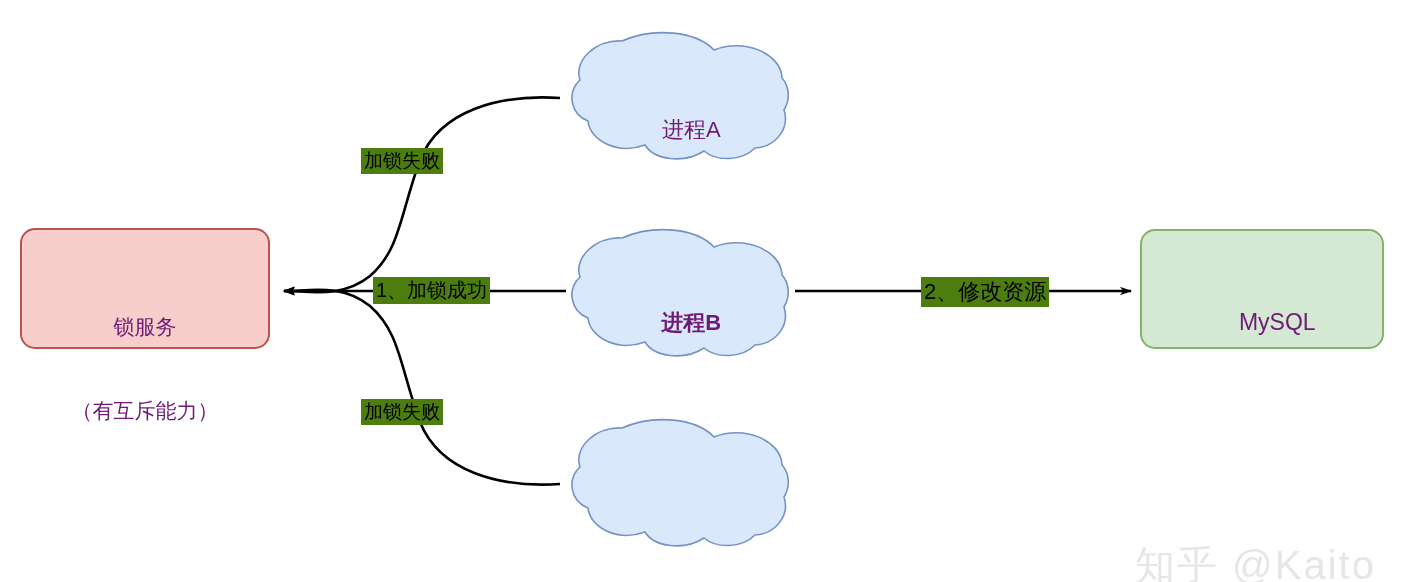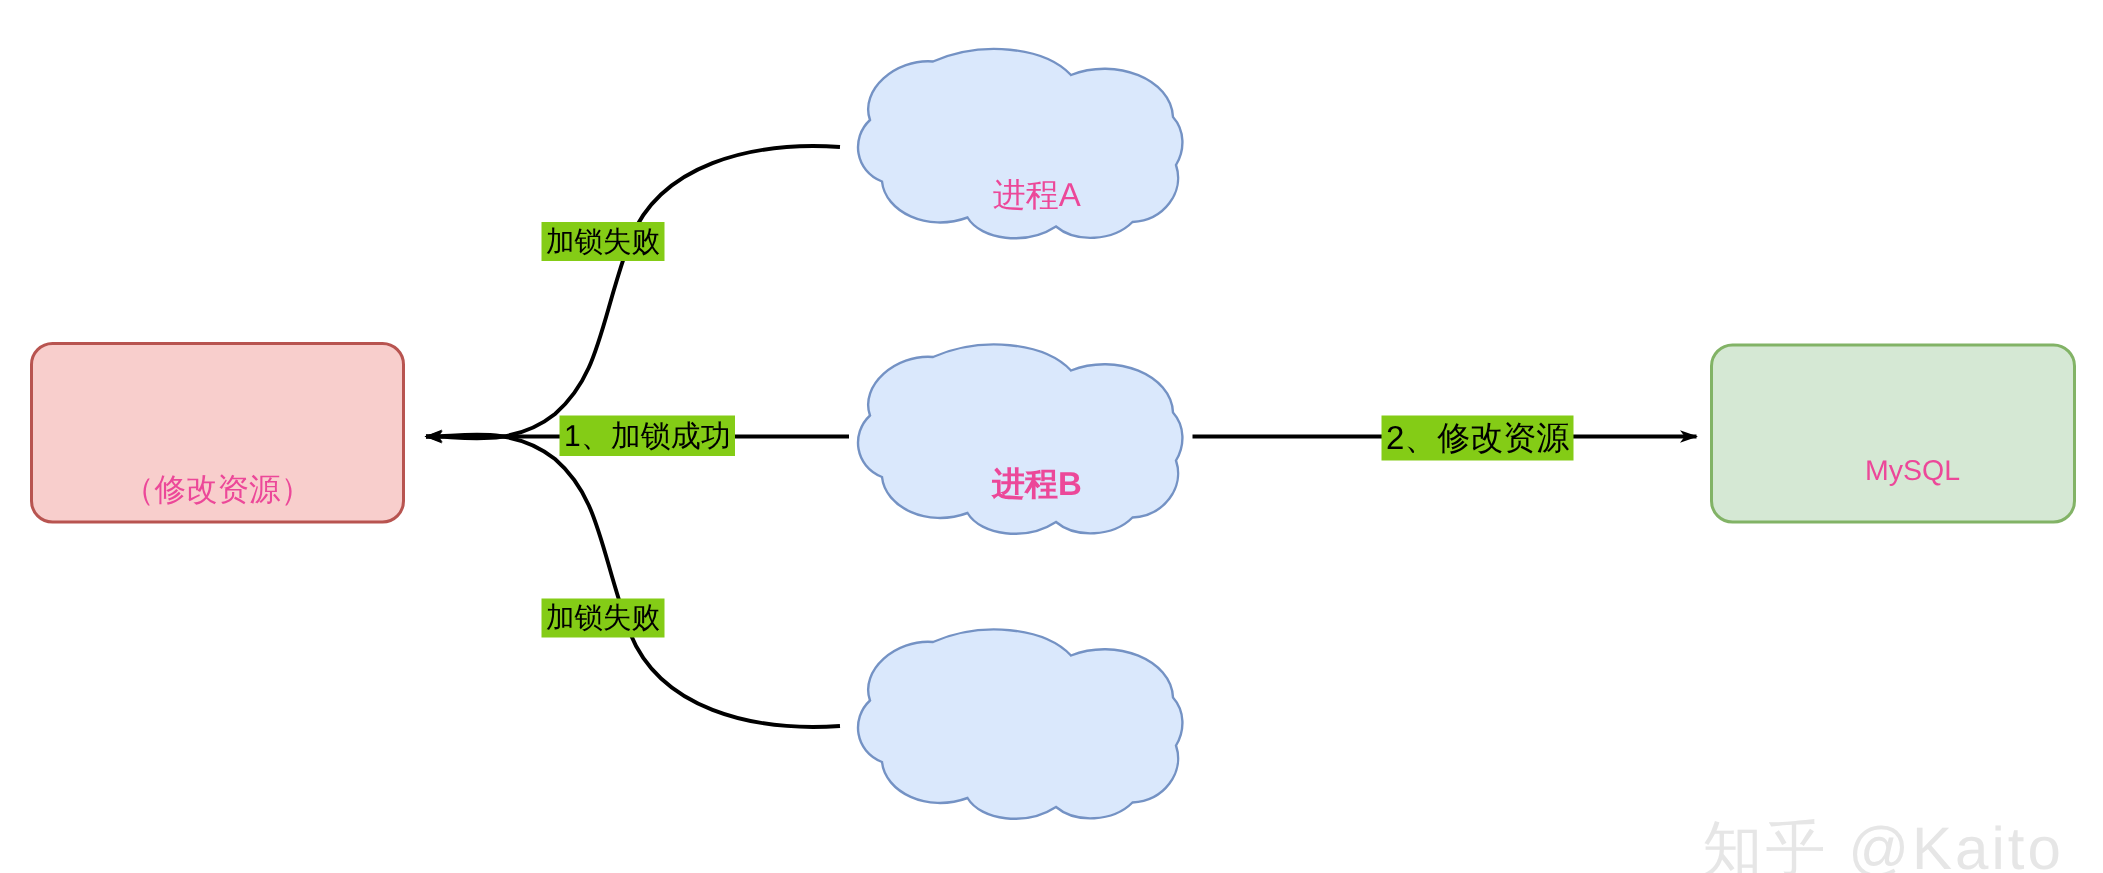--- a/index.html
+++ b/index.html
@@ -20,29 +20,29 @@
   svg.layer {
     position: absolute;
     left: 0;
     top: 0;
     width: 1402px;
     height: 582px;
   }
   .node-label {
     position: absolute;
     text-align: center;
-    color: #ec4899;
+    color: #701a75;
     line-height: 1.32;
     white-space: pre;
     pointer-events: none;
   }
   .edge-label {
     position: absolute;
     color: #000000;
-    background: #84cc16;
+    background: #4d7c0f;
     padding: 0 3px;
     white-space: nowrap;
     text-align: center;
   }
   .watermark {
     position: absolute;
     color: #e6e6e6;
     font-size: 40px;
     letter-spacing: 2px;
     white-space: nowrap;
@@ -114,33 +114,34 @@
 
     <path d="M 560 484
              C 500 488, 440 472, 420 422
              C 400 367, 400 332, 370 306
              C 340 282, 305 292, 284 291" fill="none" stroke="#000000" stroke-width="2.6" marker-end="url(#arrowhead)"></path>
 
     <path d="M 795 291 L 1131 291" fill="none" stroke="#000000" stroke-width="2.6" marker-end="url(#arrowhead)"></path>
   </svg>
 
   <div class="node-label" style="left:21px; top:258px; width:248px; font-size:21px;">
-    <div>（修改资源）</div>
+    <div>锁服务</div>
+    <div>（有互斥能力）</div>
   </div>
 
   <div class="node-label" style="left:568px; top:86px; width:222px; font-size:22px;">
     <span>进程A</span>
   </div>
 
   <div class="node-label" style="left:568px; top:279px; width:222px; font-size:22px;font-weight:bold;">
     <span>进程B</span>
   </div>
 
 
-  <div class="node-label" style="left:1141px; top:277px; width:247px; font-size:19px;">
+  <div class="node-label" style="left:1141px; top:277px; width:247px; font-size:23px;">
     <span>MySQL</span>
   </div>
 
   <div class="edge-label" style="left:361px; top:148px; font-size:19px;">加锁失败</div>
 
   <div class="edge-label" style="left:373px; top:277px; font-size:20px;">1、加锁成功</div>
 
   <div class="edge-label" style="left:361px; top:399px; font-size:19px;">加锁失败</div>
 
   <div class="edge-label" style="left:921px; top:277px; font-size:22px;">2、修改资源</div>

